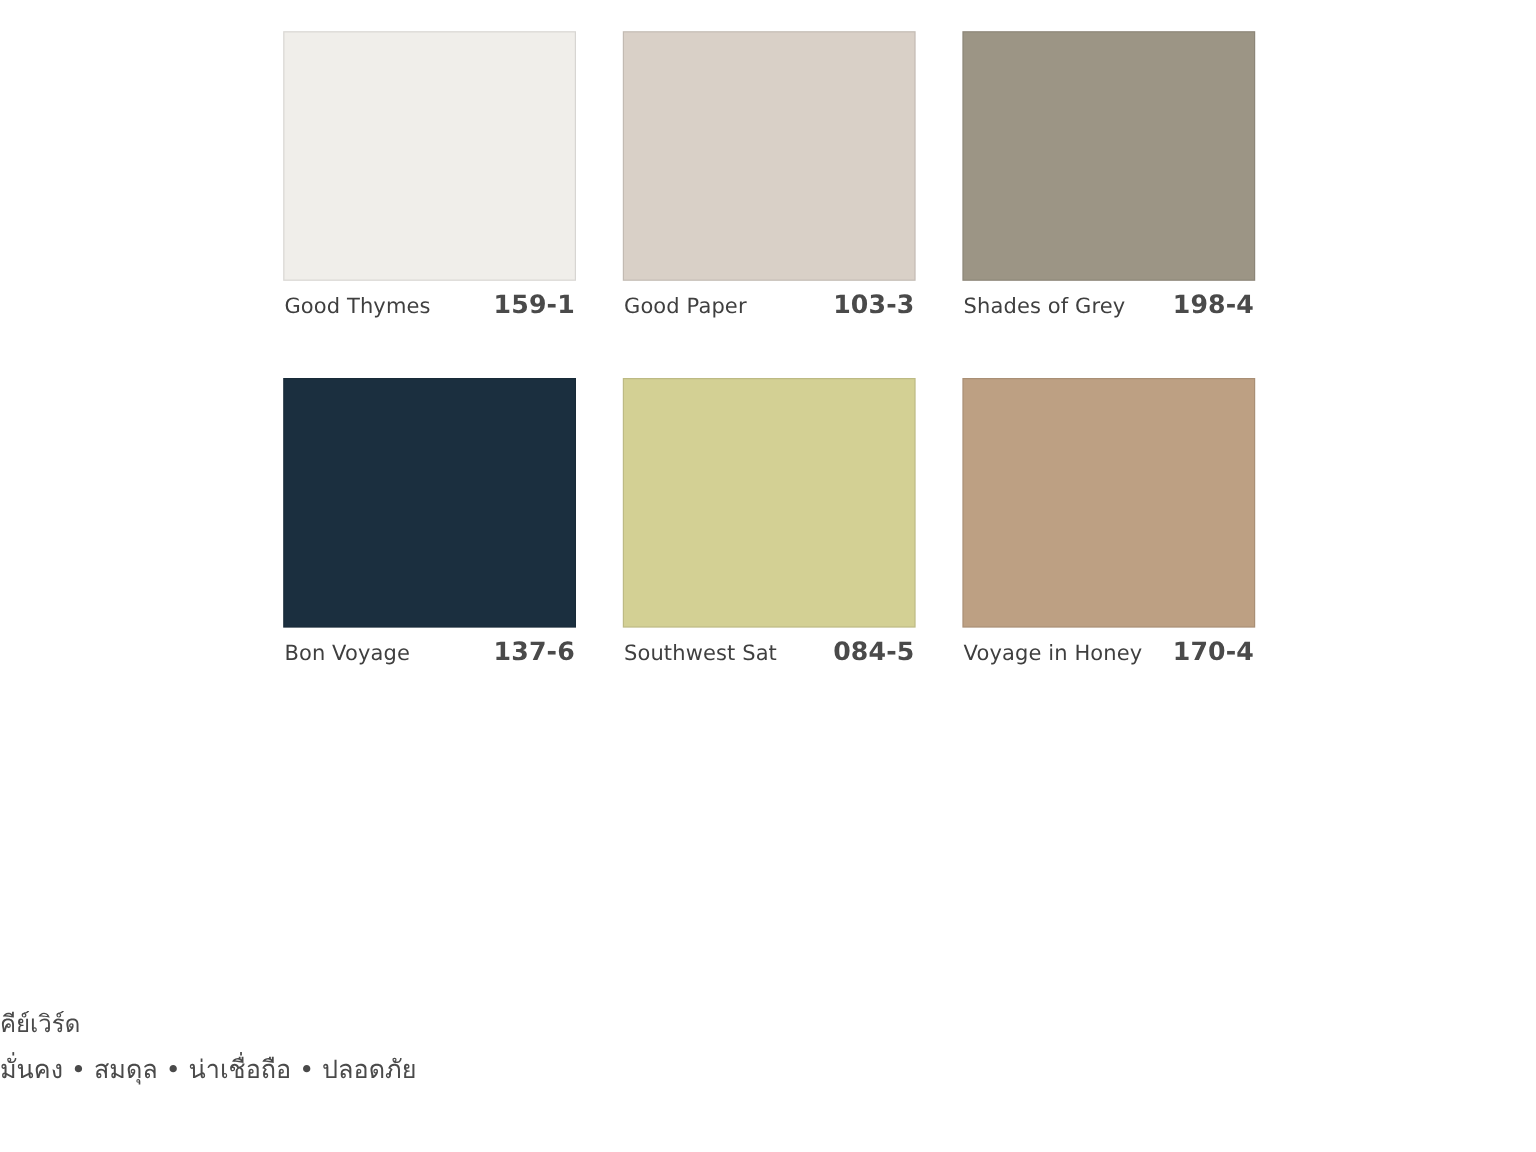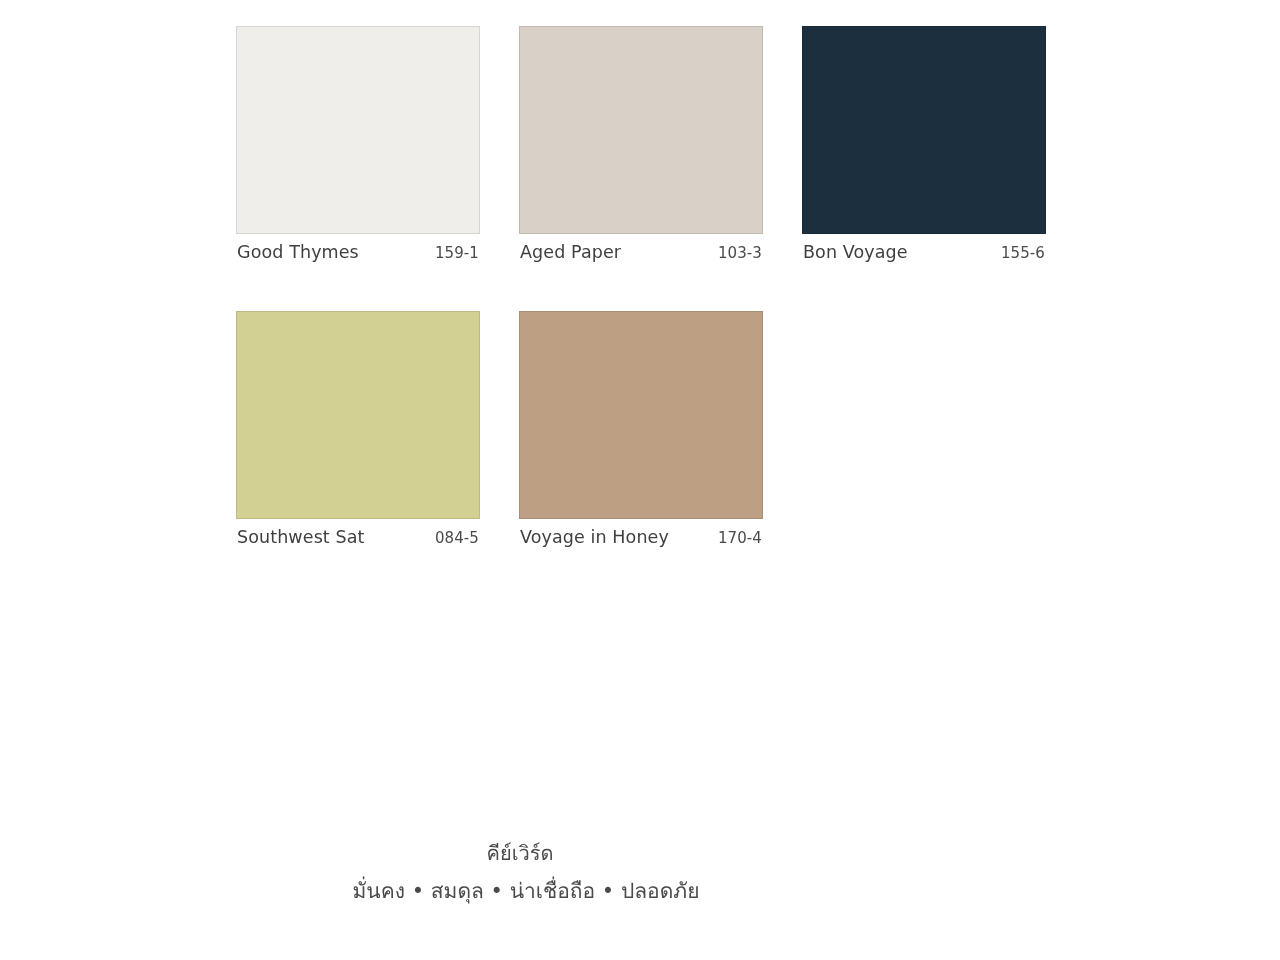--- a/index.html
+++ b/index.html
@@ -51,74 +51,80 @@
   }
 
   .swatch-name {
     font-size: 17.5px;
     color: #3f3f3f;
     letter-spacing: 0.1px;
     white-space: nowrap;
   }
 
   .swatch-code {
-    font-size: 15px;
+    font-size: 21px;
     color: #4a4a4a;
     letter-spacing: 0.1px;
     white-space: nowrap;
+    font-weight: bold;
   }
 
   .keywords-block {
     position: absolute;
     left: 0;
     top: 838px;
     width: 1040px;
-    text-align: center;
   }
 
   .keywords-heading {
     font-size: 20px;
     color: #4a4a4a;
     line-height: 1.55;
     margin-bottom: 4px;
   }
 
   .keywords-line {
     font-size: 21px;
     color: #4a4a4a;
     line-height: 1.72;
     white-space: nowrap;
-    padding-left: 12px;
   }
 </style>
 </head>
 <body>
 
 <div class="page">
 
   <div class="palette-grid">
       <div class="swatch-cell">
         <div class="swatch-chip" style="background-color: rgb(240, 238, 234);"></div>
         <div class="swatch-meta">
           <span class="swatch-name">Good Thymes</span>
           <span class="swatch-code">159-1</span>
         </div>
       </div>
       <div class="swatch-cell">
         <div class="swatch-chip" style="background-color: rgb(217, 208, 199);"></div>
         <div class="swatch-meta">
-          <span class="swatch-name">Aged Paper</span>
+          <span class="swatch-name">Good Paper</span>
           <span class="swatch-code">103-3</span>
+        </div>
+      </div>
+      <div class="swatch-cell">
+        <div class="swatch-chip" style="background-color: rgb(156, 149, 133);"></div>
+        <div class="swatch-meta">
+          <span class="swatch-name">Shades of Grey</span>
+          <span class="swatch-code">198-4</span>
         </div>
       </div>
       <div class="swatch-cell">
         <div class="swatch-chip" style="background-color: rgb(27, 47, 63);"></div>
         <div class="swatch-meta">
           <span class="swatch-name">Bon Voyage</span>
-          <span class="swatch-code">155-6</span>
+          <span class="swatch-code">137-6</span>
         </div>
       </div>
       <div class="swatch-cell">
         <div class="swatch-chip" style="background-color: rgb(211, 208, 148);"></div>
         <div class="swatch-meta">
           <span class="swatch-name">Southwest Sat</span>
           <span class="swatch-code">084-5</span>
         </div>
       </div>
       <div class="swatch-cell">

